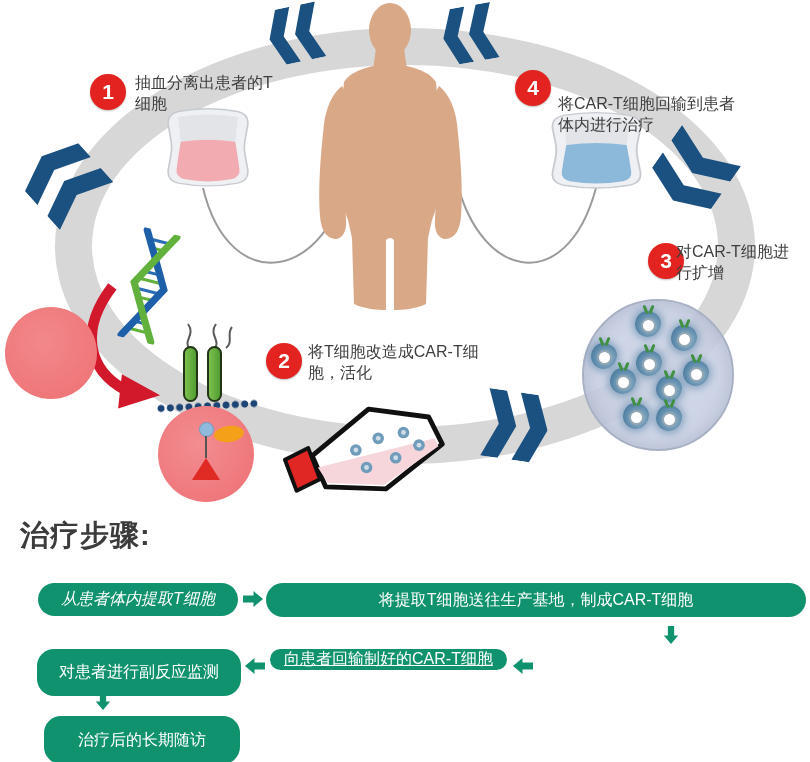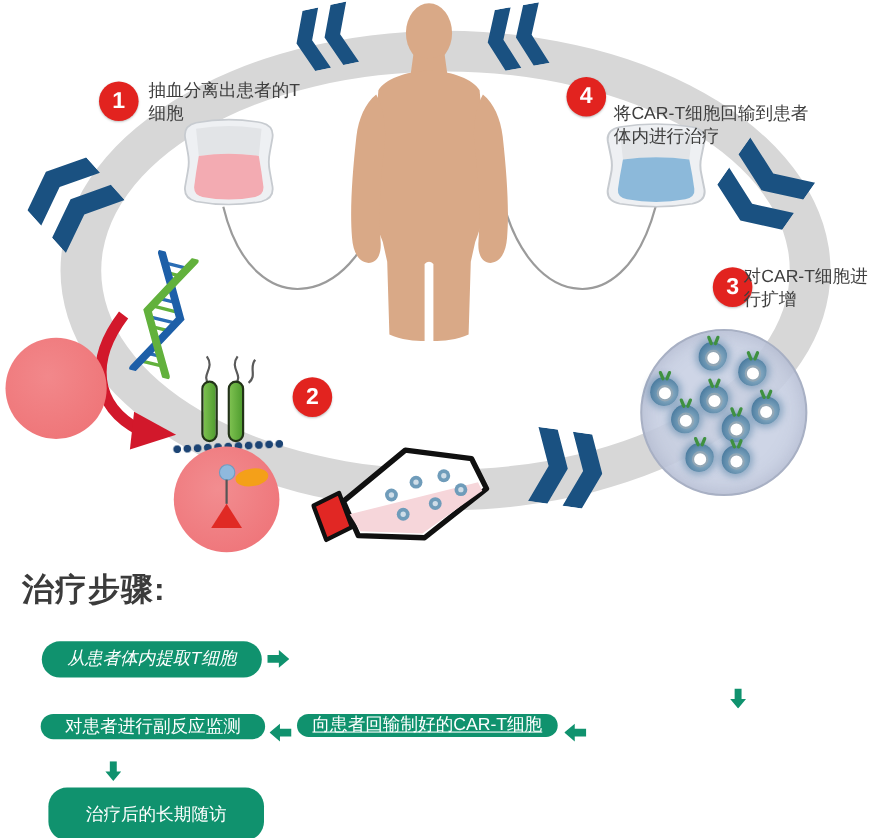--- a/index.html
+++ b/index.html
@@ -259,20 +259,21 @@
         <span class="core"></span>
       </div>
   </div>
 
   <div class="abs step" style="left:90px;top:72px;width:200px;height:50px;">
     <span class="badge">1</span>
     <p class="stext" style="left:45px;top:0;width:145px;">抽血分离出患者的T细胞</p>
   </div>
   <div class="abs step" style="left:266px;top:341px;width:235px;height:50px;">
     <span class="badge">2</span>
+    <p class="stext" style="left:42px;top:0;width:190px;">将T细胞改造成CAR-T细胞，活化</p>
   </div>
   <div class="abs step" style="left:648px;top:241px;width:162px;height:50px;">
     <span class="badge">3</span>
     <p class="stext" style="left:28px;top:0;width:115px;">对CAR-T细胞进行扩增</p>
   </div>
   <div class="abs step" style="left:515px;top:68px;width:240px;height:50px;">
     <span class="badge">4</span>
     <p class="stext" style="left:43px;top:0;width:190px;margin-top:25px;">将CAR-T细胞回输到患者体内进行治疗</p>
   </div>
 </section>
@@ -280,28 +281,29 @@
 <section class="abs" style="left:0;top:510px;width:810px;height:252px;">
 
   <h2 class="abs flow-title" style="left:20px;top:6px;">治疗步骤:</h2>
 
   <div class="abs fbox" style="left:38px;top:73px;width:200px;height:33px;font-style:italic;">从患者体内提取T细胞</div>
   <div class="abs farrow" style="left:243px;top:80px;width:20px;height:18px;">
     <svg viewBox="0 0 20 16">
         <path d="M0 4.5 h10.5 V0 L20 8 l-9.5 8 V11.5 H0 z"></path>
       </svg>
   </div>
+  <div class="abs fbox" style="left:266px;top:73px;width:540px;height:34px;">将提取T细胞送往生产基地，制成CAR-T细胞</div>
 
   <div class="abs farrow" style="left:662px;top:113px;width:18px;height:24px;">
     <svg viewBox="0 0 20 16" style="transform:rotate(90deg);transform-origin:50% 50%;">
         <path d="M0 4.5 h10.5 V0 L20 8 l-9.5 8 V11.5 H0 z"></path>
       </svg>
   </div>
 
-  <div class="abs fbox" style="left:37px;top:139px;width:204px;height:23px;">对患者进行副反应监测</div>
+  <div class="abs fbox" style="left:37px;top:139px;width:204px;height:47px;">对患者进行副反应监测</div>
   <div class="abs farrow" style="left:245px;top:147px;width:20px;height:18px;">
     <svg viewBox="0 0 20 16" style="transform:scaleX(-1);">
         <path d="M0 4.5 h10.5 V0 L20 8 l-9.5 8 V11.5 H0 z"></path>
       </svg>
   </div>
   <div class="abs fbox" style="left:270px;top:139px;width:237px;height:21px;text-decoration:underline;">向患者回输制好的CAR-T细胞</div>
   <div class="abs farrow" style="left:513px;top:147px;width:20px;height:18px;">
     <svg viewBox="0 0 20 16" style="transform:scaleX(-1);">
         <path d="M0 4.5 h10.5 V0 L20 8 l-9.5 8 V11.5 H0 z"></path>
       </svg>

